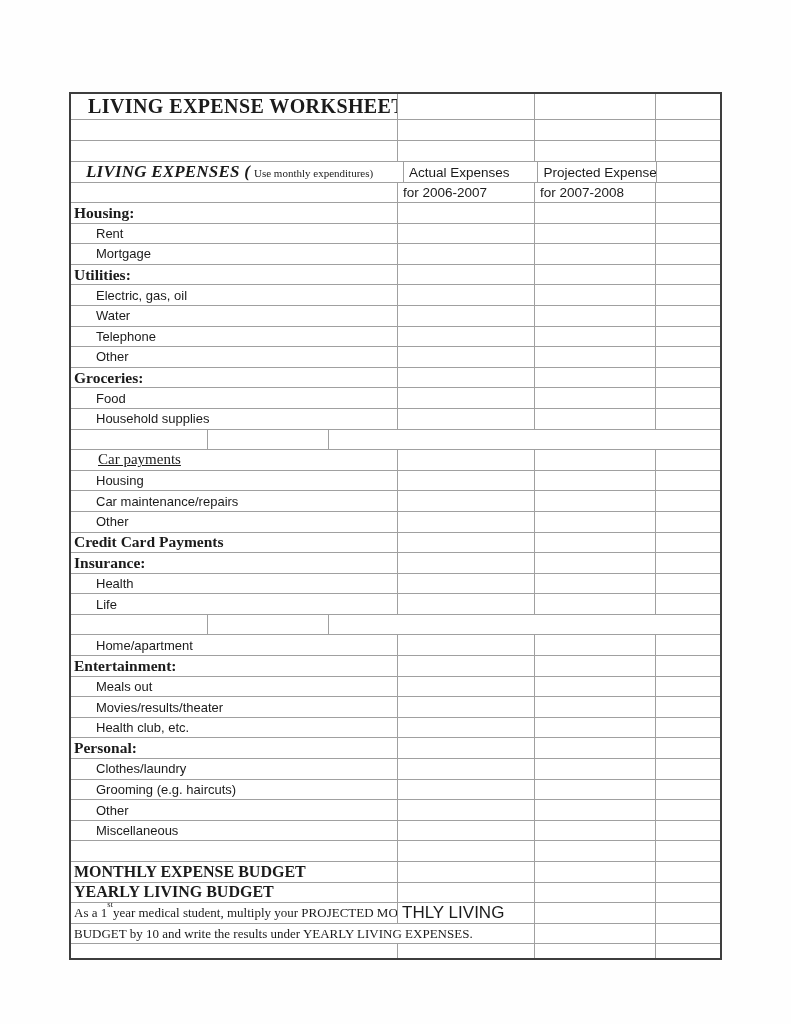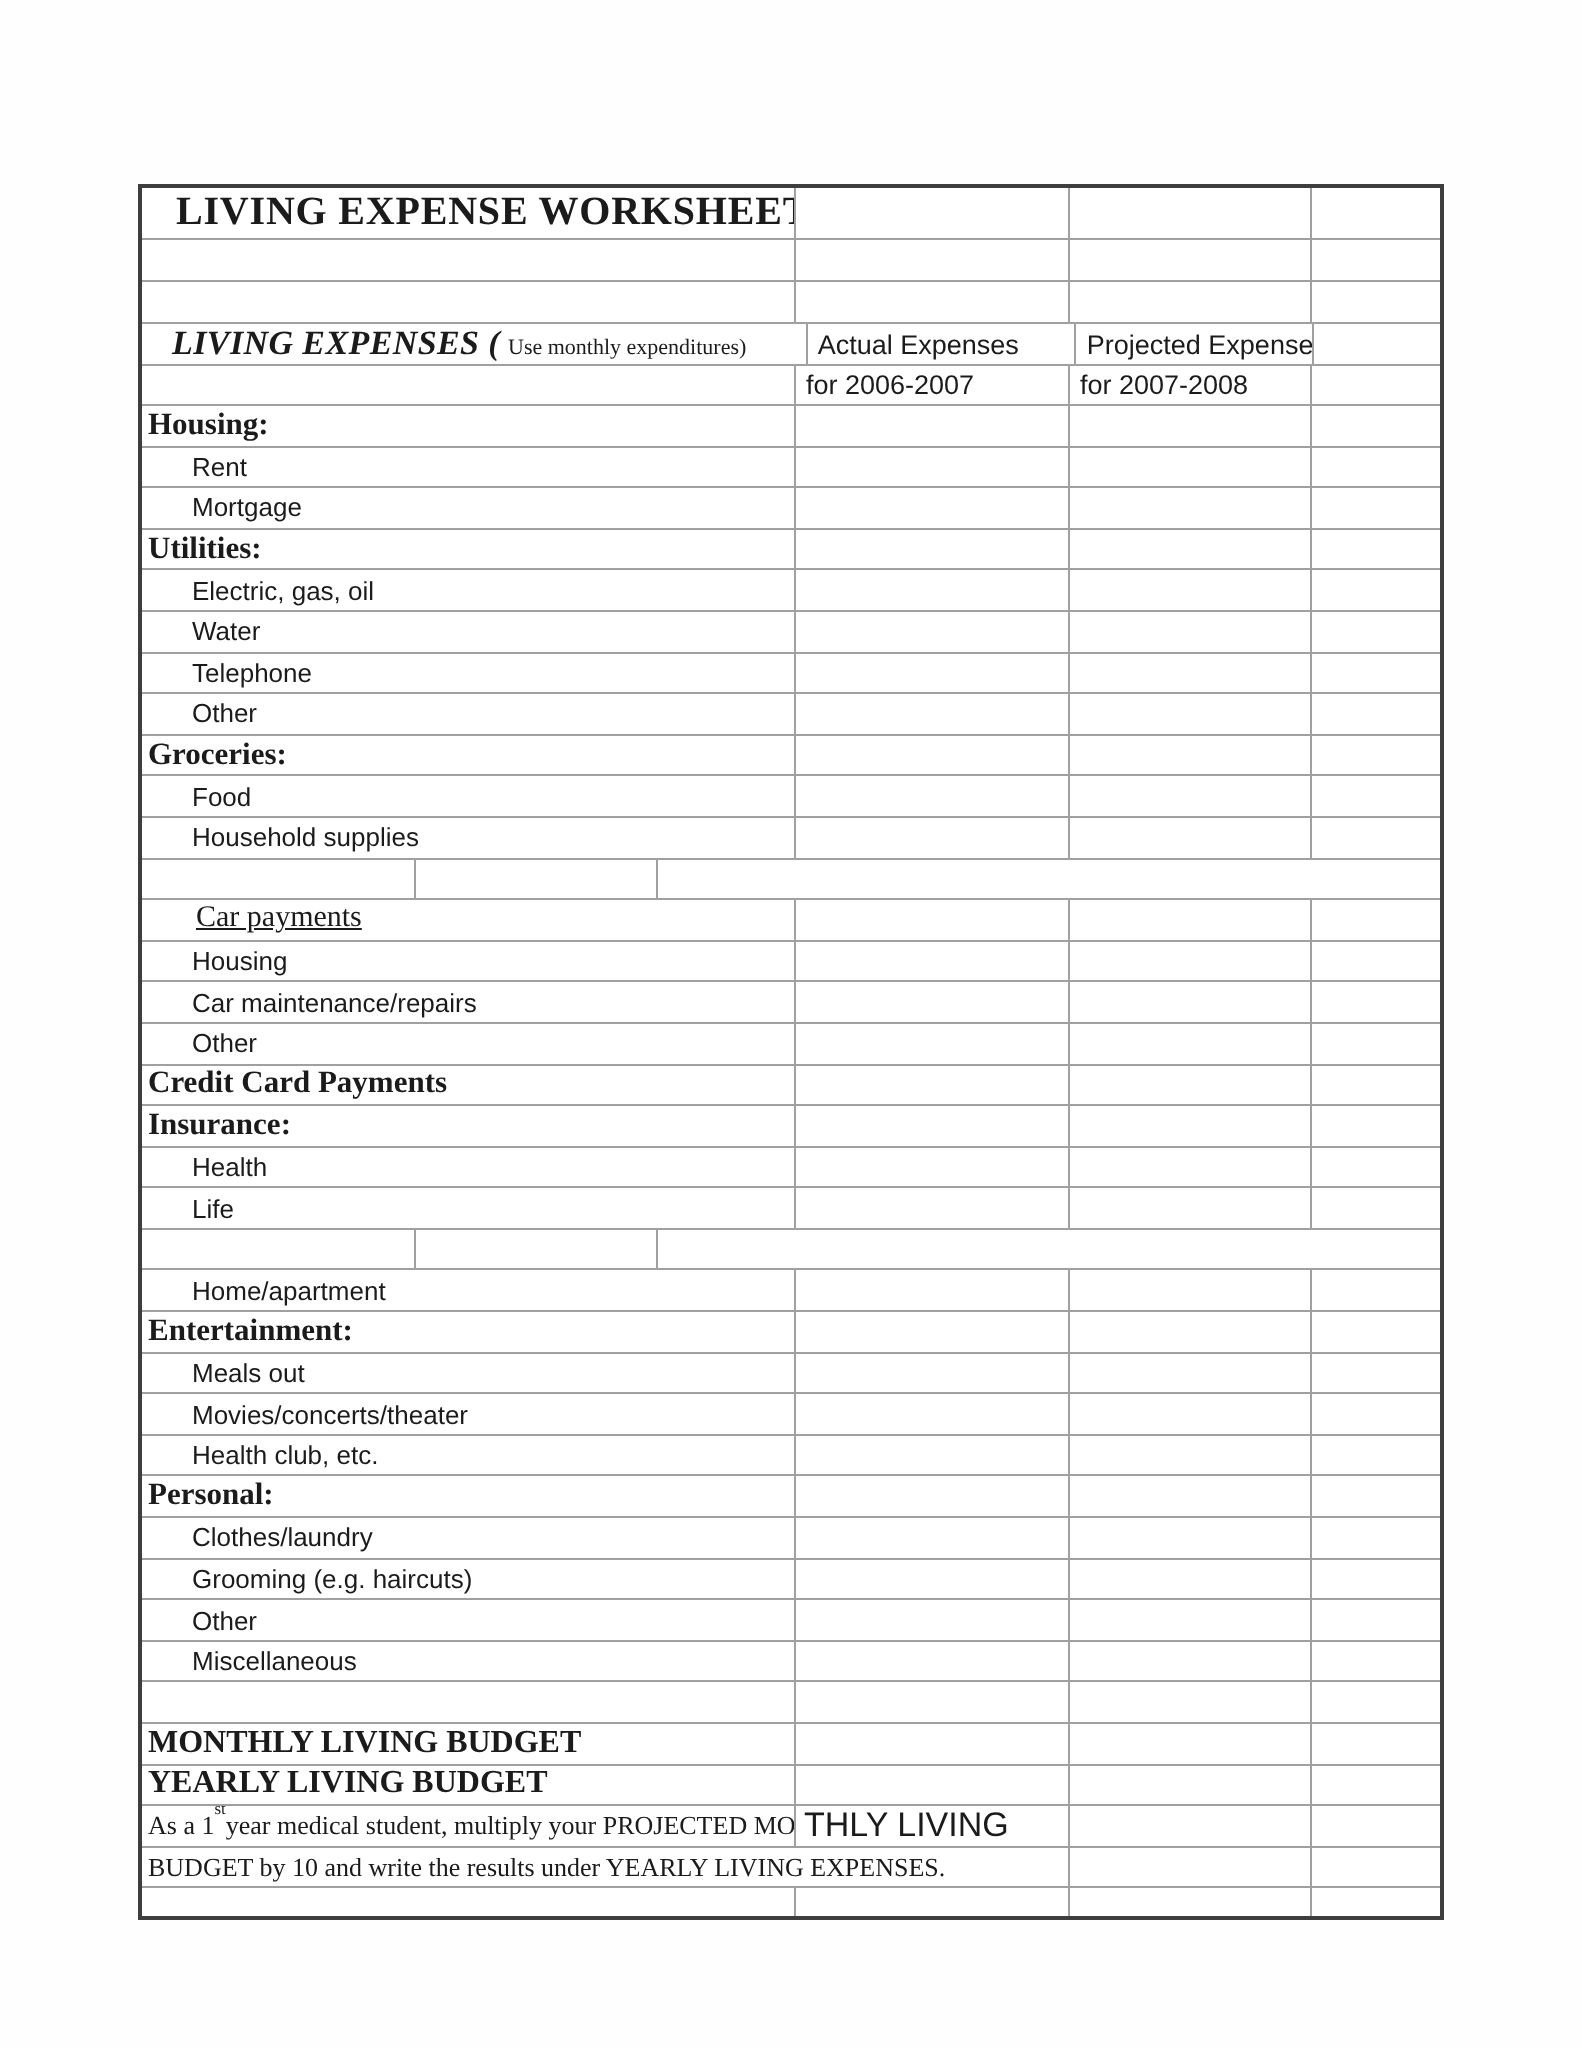--- a/index.html
+++ b/index.html
@@ -246,21 +246,21 @@
         <div class="cell c3"></div>
         <div class="cell c4"></div>
       </div>
       <div class="row">
         <div class="cell c1 item-cell">Meals out</div>
         <div class="cell c2"></div>
         <div class="cell c3"></div>
         <div class="cell c4"></div>
       </div>
       <div class="row">
-        <div class="cell c1 item-cell">Movies/concerts/theater</div>
+        <div class="cell c1 item-cell">Movies/results/theater</div>
         <div class="cell c2"></div>
         <div class="cell c3"></div>
         <div class="cell c4"></div>
       </div>
       <div class="row">
         <div class="cell c1 item-cell">Health club, etc.</div>
         <div class="cell c2"></div>
         <div class="cell c3"></div>
         <div class="cell c4"></div>
       </div>
@@ -296,21 +296,21 @@
       </div>
       <div class="row">
         <div class="cell c1 "></div>
         <div class="cell c2"></div>
         <div class="cell c3"></div>
         <div class="cell c4"></div>
       </div>
     </div>
 
   <div class="row">
-    <div class="cell c1 budget-cell">MONTHLY LIVING BUDGET</div>
+    <div class="cell c1 budget-cell">MONTHLY EXPENSE BUDGET</div>
     <div class="cell c2"></div>
     <div class="cell c3"></div>
     <div class="cell c4"></div>
   </div>
   <div class="row">
     <div class="cell c1 budget-cell">YEARLY LIVING BUDGET</div>
     <div class="cell c2"></div>
     <div class="cell c3"></div>
     <div class="cell c4"></div>
   </div>

